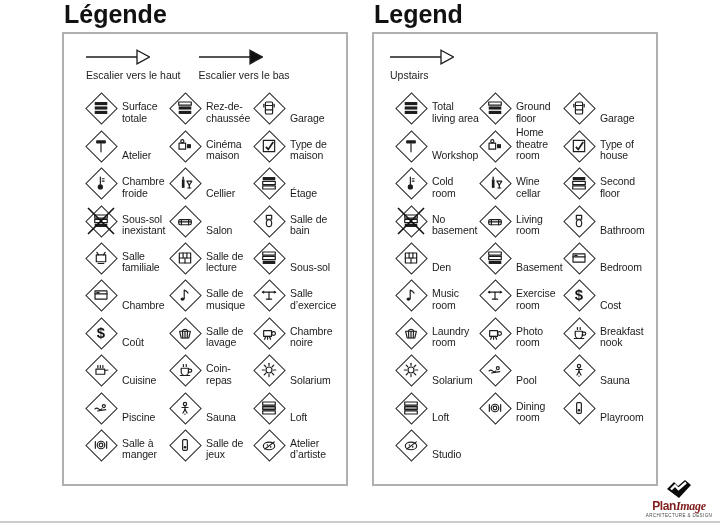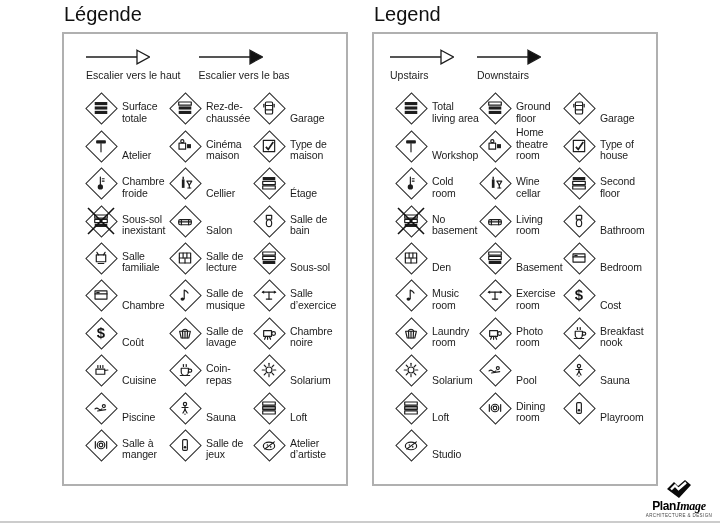--- a/index.html
+++ b/index.html
@@ -2,21 +2,21 @@
 <html><head>
 <meta charset="utf-8">
 <style>
   html,body{margin:0;padding:0;}
   body{
     width:720px;height:523px;position:relative;background:#ffffff;overflow:hidden;
     font-family:"Liberation Sans","DejaVu Sans",sans-serif;color:#1a1a1a;
     -webkit-font-smoothing:antialiased;
   }
   .panel-title{
-    position:absolute;top:0;font-size:20px;font-weight:normal;letter-spacing:0;
+    position:absolute;top:0;font-size:25px;font-weight:bold;letter-spacing:0;
     color:#111;line-height:28px;
   }
   .panel-box{
     position:absolute;top:32px;width:282px;height:450px;
     border:2px solid #b0b0b0;background:#fff;
   }
   
   .arrows{
     position:absolute;top:14px;left:0;right:0;display:flex;align-items:flex-end;
   }
@@ -41,21 +41,21 @@
   .x-overlay{position:absolute;left:0;top:0;width:32px;height:32px;}
   .cell-label{
     margin-left:5px;width:49px;font-size:10.5px;line-height:11.5px;
     letter-spacing:-0.1px;color:#1c1c1c;
   }
   
   .logo{
     position:absolute;right:6px;bottom:5px;width:70px;text-align:center;line-height:1;
   }
   .logo-mark{display:block;margin:0 auto 1px auto;width:26px;height:19px;}
-  .logo-text{font-size:12px;white-space:nowrap;color:#000000;}
+  .logo-text{font-size:12px;white-space:nowrap;color:#7f1d1d;}
   .logo-text .b{font-weight:bold;letter-spacing:-0.4px;}
   .logo-text .i{font-family:"Liberation Serif","DejaVu Serif",serif;font-style:italic;font-weight:bold;letter-spacing:-0.3px;}
   .logo-tag{font-size:4.5px;letter-spacing:0.4px;color:#444;margin-top:1.5px;}
   .bottom-rule{position:absolute;left:0;right:0;bottom:0;height:2px;background:#cccccc;}
 </style>
 </head>
 <body>
 
 <div class="panel-title" style="left:64px">Légende</div>
 <div class="panel-box" style="left:62px">
@@ -470,27 +470,20 @@
 <div class="panel-title" style="left:374px">Legend</div>
 <div class="panel-box" style="left:372px">
   <div class="arrows" style="padding-left:16px;gap:23px">
       <div class="arrow-group">
         <svg viewBox="0 0 64 18">
         <line x1="0" y1="9" x2="51" y2="9" stroke="#1c1c1c" stroke-width="1.6"></line>
         <polygon points="51,2.2 63.5,9 51,15.8" fill="#ffffff" stroke="#1c1c1c" stroke-width="1.3"></polygon>
       </svg>
       <span class="arrow-label">Upstairs</span>
       </div>
-      <div class="arrow-group">
-        <svg viewBox="0 0 64 18">
-        <line x1="0" y1="9" x2="51" y2="9" stroke="#1c1c1c" stroke-width="1.6"></line>
-        <polygon points="51,2.2 63.5,9 51,15.8" fill="#111111" stroke="#1c1c1c" stroke-width="1.3"></polygon>
-      </svg>
-      <span class="arrow-label">Downstairs</span>
-      </div>
     </div>
   <div class="grid">
       <div class="cell">
         <span class="dia-wrap">
         <span class="glyph">
             <svg viewBox="0 0 14 14">
               <rect x="3" y="3.2" width="8" height="2" fill="#1d1d1d" stroke="none"></rect>
               <rect x="3" y="6" width="8" height="2" fill="#1d1d1d" stroke="none"></rect>
               <rect x="3" y="8.8" width="8" height="2" fill="#1d1d1d" stroke="none"></rect>
             </svg>

